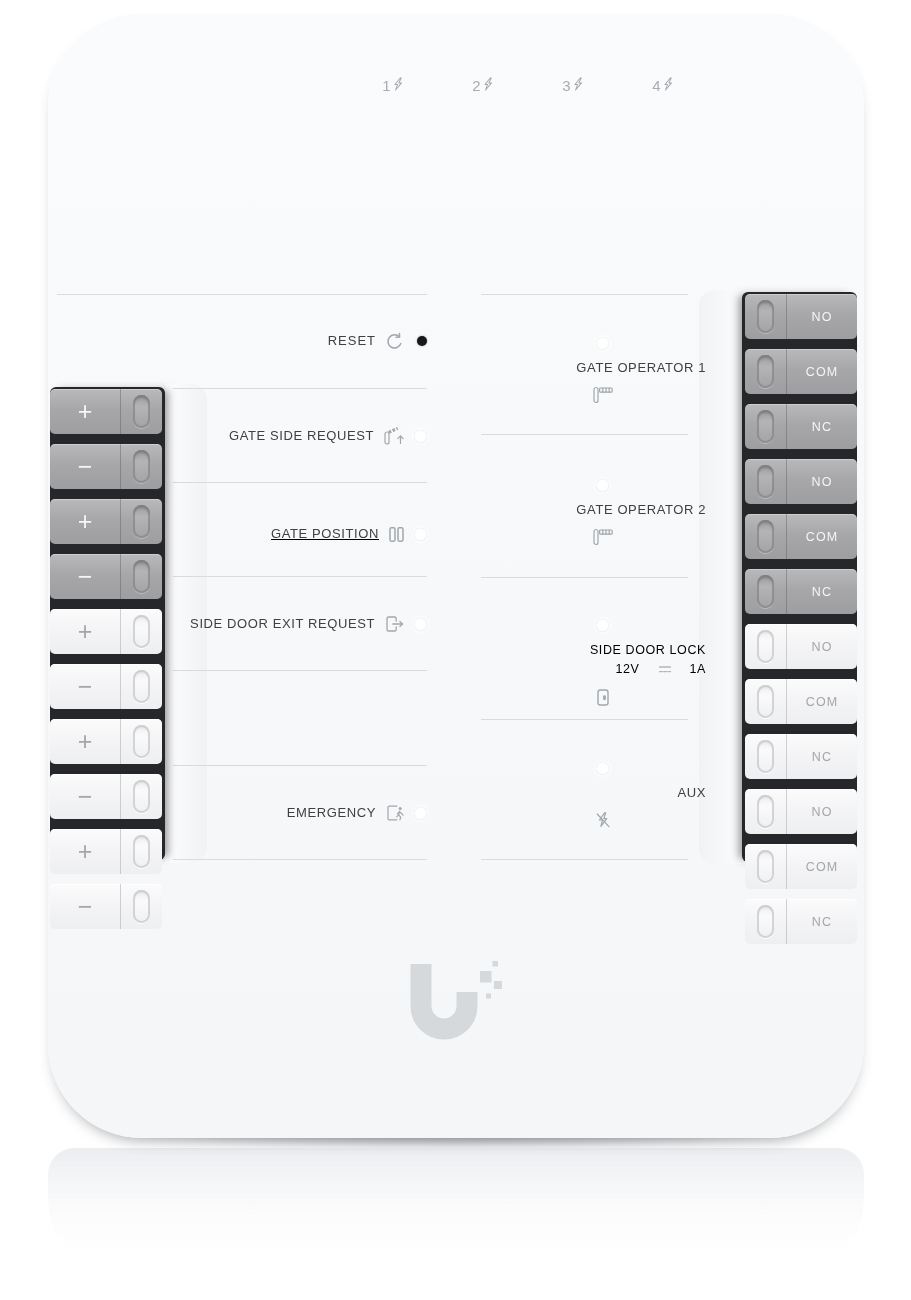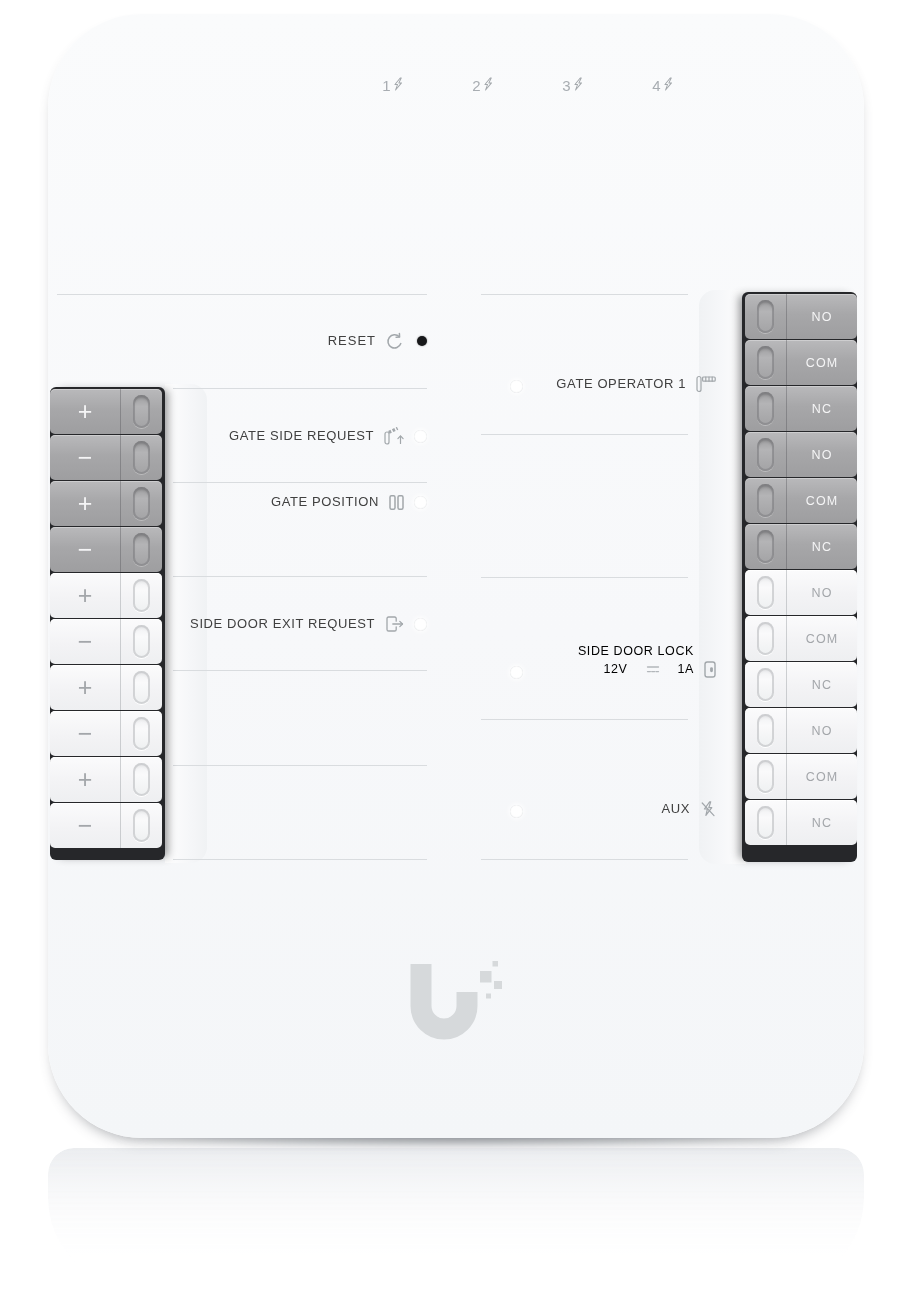--- a/index.html
+++ b/index.html
@@ -19,22 +19,22 @@
   .device{position:absolute;left:48px;top:14px;width:816px;height:1124px;border-radius:94px;
     background:linear-gradient(180deg,#fafbfc 0%,#f7f8fa 55%,#f4f6f8 100%);
     box-shadow:0 8px 14px -6px rgba(70,76,84,.45);z-index:1;}
 
   
   .line{position:absolute;height:1px;background:#d9dcdf;z-index:3;}
 
   
   .row-l{position:absolute;left:173px;width:254px;height:56px;display:flex;align-items:center;
          justify-content:flex-end;gap:9px;z-index:4;}
-  .row-r{position:absolute;left:510px;width:207px;height:56px;display:flex;align-items:flex-end;
-         gap:9px;z-index:4;}
+  .row-r{position:absolute;left:499px;width:207px;height:56px;display:flex;align-items:center;
+         gap:9px;z-index:4;flex-direction:column;}
   .lbl{font-size:13px;color:#404040;letter-spacing:.6px;white-space:nowrap;line-height:1.4;}
   .lbl2{font-size:12.5px;color:#000000;letter-spacing:.6px;white-space:nowrap;display:flex;
         flex-direction:column;align-items:flex-end;line-height:1.5;}
   .sub{display:flex;align-items:center;gap:18px;}
   .push{margin-left:auto;}
   .icon{flex:none;display:block;}
 
   
   .led{width:13px;height:13px;border-radius:50%;flex:none;
     background:radial-gradient(circle at 50% 42%, #ffffff 55%, #f4f5f6 100%);
@@ -53,21 +53,21 @@
   .channel-l{position:absolute;left:165px;top:384px;width:42px;height:479px;z-index:2;
     background:linear-gradient(to right,#fefefe 0%,#f6f7f9 55%,#f0f2f4 100%);
     border-radius:0 16px 16px 0;}
   .channel-r{position:absolute;left:699px;top:290px;width:47px;height:574px;z-index:2;
     background:linear-gradient(to left,#fefefe 0%,#f6f7f9 55%,#f0f2f4 100%);
     border-radius:16px 0 0 16px;}
   .strip-l{position:absolute;left:50px;top:387px;width:115px;height:473px;background:#26272a;
     border-radius:6px;box-shadow:6px 0 9px -3px rgba(25,27,30,.45);z-index:3;}
   .strip-r{position:absolute;left:742px;top:292px;width:115px;height:570px;background:#26272a;
     border-radius:6px;box-shadow:-6px 0 9px -3px rgba(25,27,30,.45);z-index:3;}
-  .tstack{position:absolute;width:112px;display:flex;flex-direction:column;gap:1px;z-index:4;}
+  .tstack{position:absolute;width:112px;display:flex;flex-direction:column;gap:10px;z-index:4;}
   .tstack.left{left:50px;top:389px;}
   .tstack.right{left:745px;top:294px;}
   .term{height:45px;border-radius:5px;display:flex;align-items:stretch;overflow:hidden;}
   .term .cell{display:flex;align-items:center;justify-content:center;}
   .term .name{flex:1;}
   .term .slotc{width:41px;flex:none;}
   .vline{width:1px;flex:none;}
   .slot{width:17px;height:33px;border-radius:9px;}
 
   .term.gray{background:linear-gradient(180deg,#b9b9bb 0%,#a7a7a9 45%,#9e9ea0 100%);
@@ -158,53 +158,75 @@
     <span class="lbl">GATE SIDE REQUEST</span>
     <svg class="icon ic" width="22" height="19" viewBox="0 0 22 19" style="stroke-width:1.2;">
       <rect x="2" y="5" width="4" height="12" rx="2"></rect>
       <line x1="5.8" y1="5.4" x2="14.6" y2="1.3" stroke-width="3.2" stroke-dasharray="2.6 1.6" stroke-linecap="butt"></line>
       <line x1="17.5" y1="16.5" x2="17.5" y2="9.2"></line>
       <polyline points="14.9,11.6 17.5,8.9 20.1,11.6"></polyline>
     </svg>
     <div class="led"></div>
   </div>
 
-  <div class="row-l" style="top:474px;">
+  <div class="row-l" style="top:506px;text-decoration:underline;">
     <span class="lbl">GATE POSITION</span>
     <svg class="icon ic" width="17" height="17" viewBox="0 0 17 17" style="stroke-width:1.5;">
       <rect x="2" y="1.8" width="5" height="13.4" rx="1.4"></rect>
       <rect x="10" y="1.8" width="5" height="13.4" rx="1.4"></rect>
     </svg>
     <div class="led"></div>
   </div>
 
   <div class="row-l" style="top:596px;">
     <span class="lbl">SIDE DOOR EXIT REQUEST</span>
     <svg class="icon ic" width="21" height="18" viewBox="0 0 21 18">
       <path d="M12.2,6.2 V3.6 Q12.2,2 10.6,2 H4.6 Q3,2 3,3.6 V14.4 Q3,16 4.6,16 H10.6 Q12.2,16 12.2,14.4 V11.8"></path>
       <line x1="8.8" y1="9" x2="18.4" y2="9"></line>
       <polyline points="15.8,6.4 18.5,9 15.8,11.6"></polyline>
     </svg>
     <div class="led"></div>
   </div>
 
 
+  <div class="row-l" style="top:785px;">
+    <span class="lbl">EMERGENCY</span>
+    <svg class="icon ic" width="20" height="18" viewBox="0 0 20 18" style="stroke-width:1.2;">
+      <path d="M11.8,2.2 H4.4 Q3,2.2 3,3.6 V14.4 Q3,15.8 4.4,15.8 H11.8"></path>
+      <circle cx="15.2" cy="4.4" r="1.5" fill="#a2a7ab" stroke="none"></circle>
+      <path d="M14.7,7.2 L13.6,10.8 L15.7,13.2 L14.9,15.9"></path>
+      <path d="M13.6,10.8 L11.6,12.8"></path>
+      <path d="M12.4,9.8 L14.2,7.8 L16.3,9.2 L18,11.2"></path>
+    </svg>
+    <div class="led"></div>
+  </div>
 
   <div class="row-r" style="top:337px;">
     <div class="led"></div>
     <span class="lbl push">GATE OPERATOR 1</span>
     <svg class="icon ic" width="22" height="18" viewBox="0 0 22 18" style="stroke-width:1.2;">
       <rect x="2" y="1.5" width="4" height="15" rx="2"></rect>
       <rect x="7.6" y="2" width="12.6" height="4.2" rx="1"></rect>
       <line x1="10.8" y1="2" x2="10.8" y2="6.2"></line>
         <line x1="14" y1="2" x2="14" y2="6.2"></line>
         <line x1="17.2" y1="2" x2="17.2" y2="6.2"></line>
     </svg>
   </div>
 
+  <div class="row-r" style="top:479px;">
+    <div class="led"></div>
+    <span class="lbl push">GATE OPERATOR 2</span>
+    <svg class="icon ic" width="22" height="18" viewBox="0 0 22 18" style="stroke-width:1.2;">
+      <rect x="2" y="1.5" width="4" height="15" rx="2"></rect>
+      <rect x="7.6" y="2" width="12.6" height="4.2" rx="1"></rect>
+      <line x1="10.8" y1="2" x2="10.8" y2="6.2"></line>
+        <line x1="14" y1="2" x2="14" y2="6.2"></line>
+        <line x1="17.2" y1="2" x2="17.2" y2="6.2"></line>
+    </svg>
+  </div>
 
   <div class="row-r" style="top:619px;height:60px;">
     <div class="led"></div>
     <div class="lbl2 push">
       <span>SIDE DOOR LOCK</span>
       <span class="sub">
         <span>12V</span>
         <svg class="ic" width="14" height="9" viewBox="0 0 14 9" style="stroke:#b2b6ba;">
           <line x1="1.5" y1="2" x2="12.5" y2="2"></line>
           <line x1="1.5" y1="6.6" x2="4.4" y2="6.6"></line>

